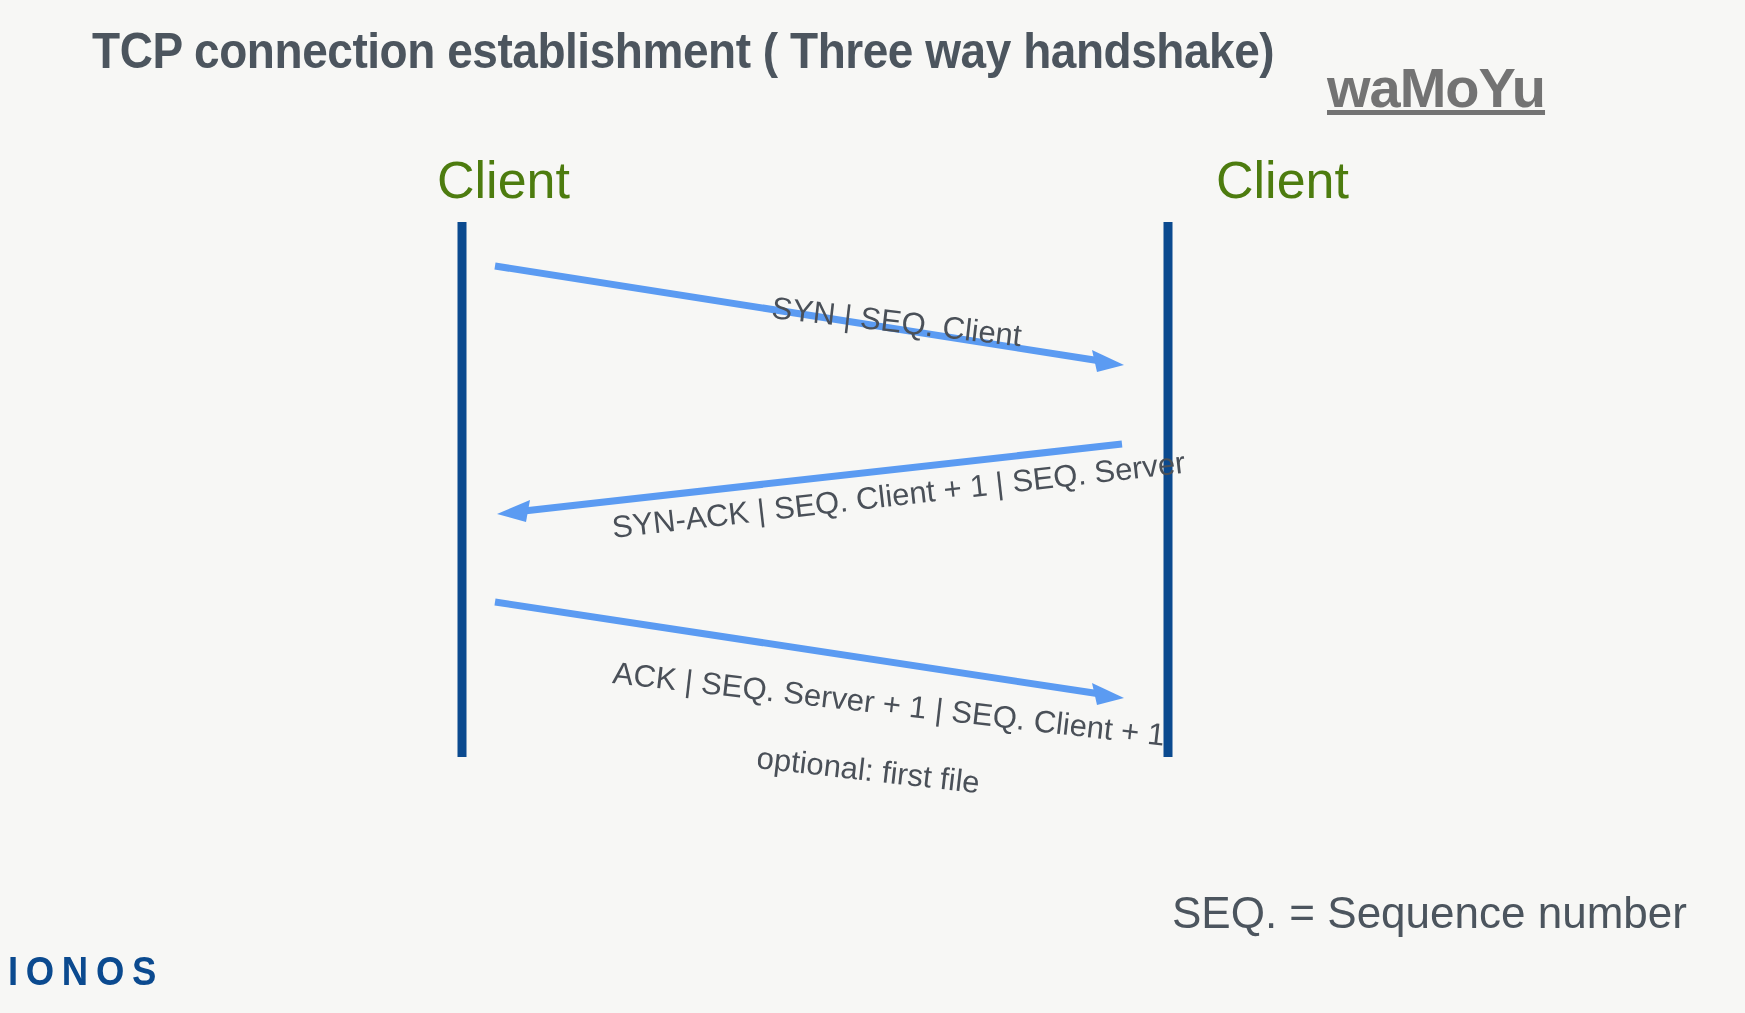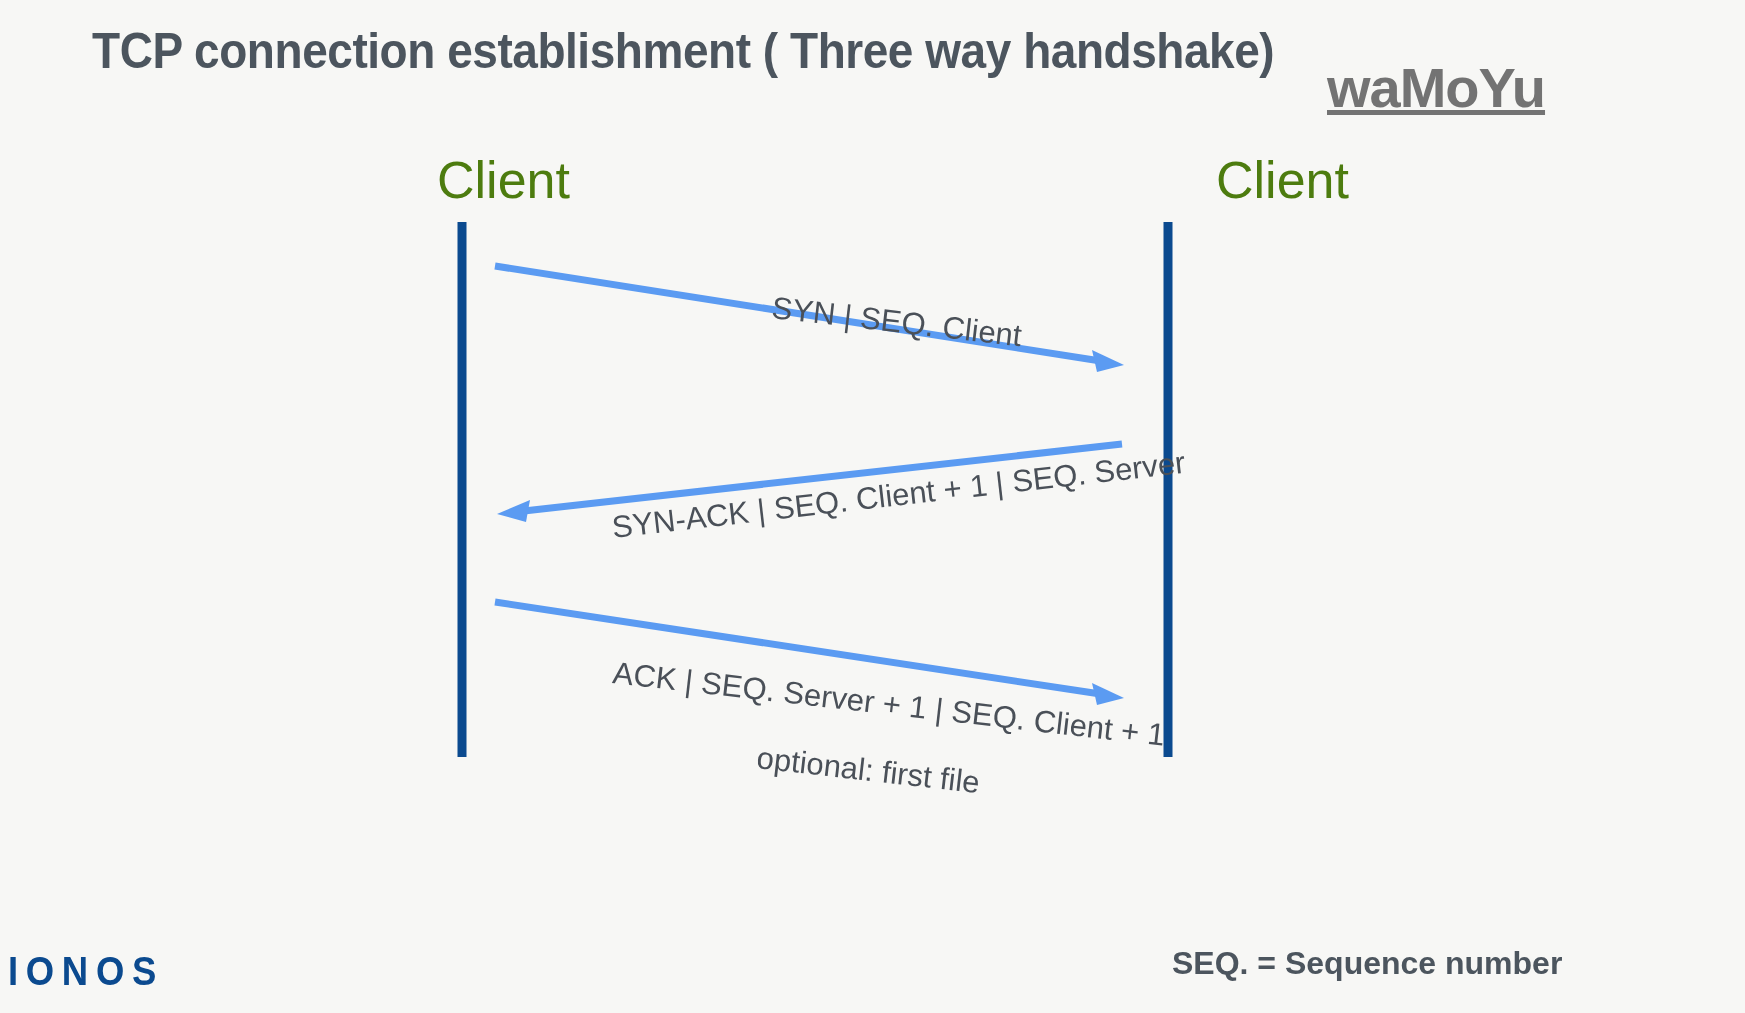--- a/index.html
+++ b/index.html
@@ -103,24 +103,24 @@
     letter-spacing: 8px;
     transform: scaleY(1.08) scaleX(0.96);
     transform-origin: left top;
     white-space: nowrap;
     z-index: 4;
   }
 
   .legend {
     position: absolute;
     left: 1172px;
-    top: 945px;
+    top: 888px;
     font-family: "Liberation Sans", sans-serif;
-    font-size: 32px;
-    font-weight: 700;
+    font-size: 44px;
+    font-weight: 400;
     color: #4c555e;
     white-space: nowrap;
     z-index: 4;
   }
 </style>
 </head>
 <body>
 
 <div id="stage">
 

